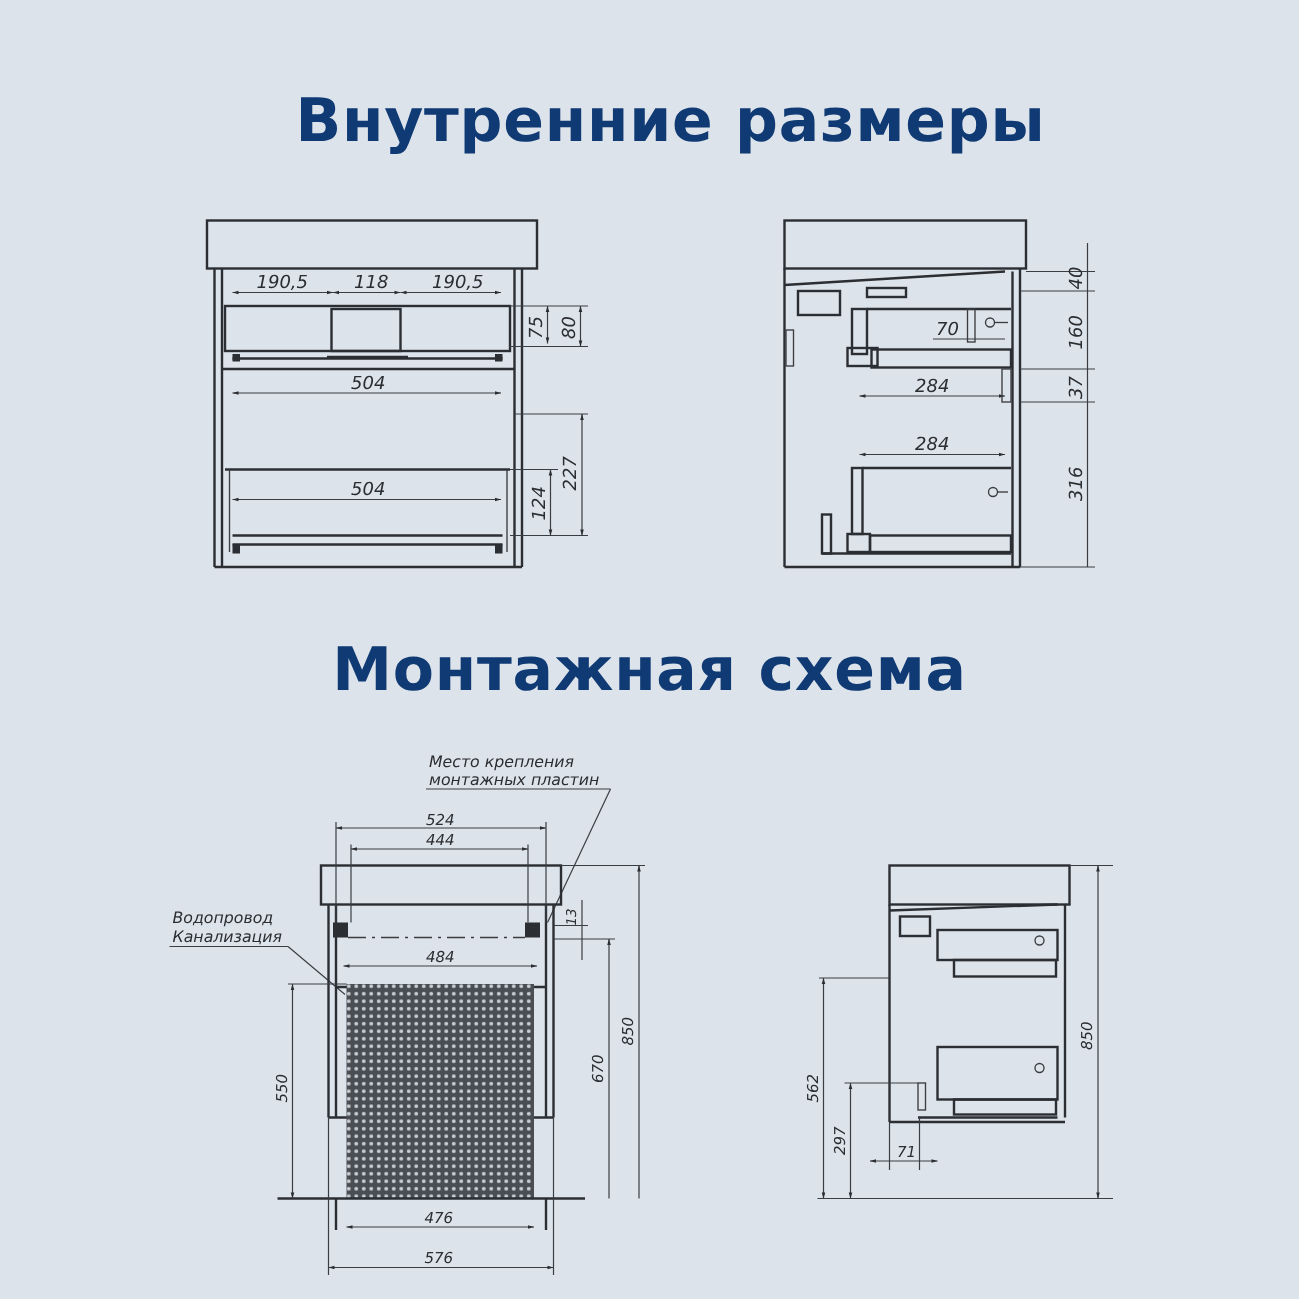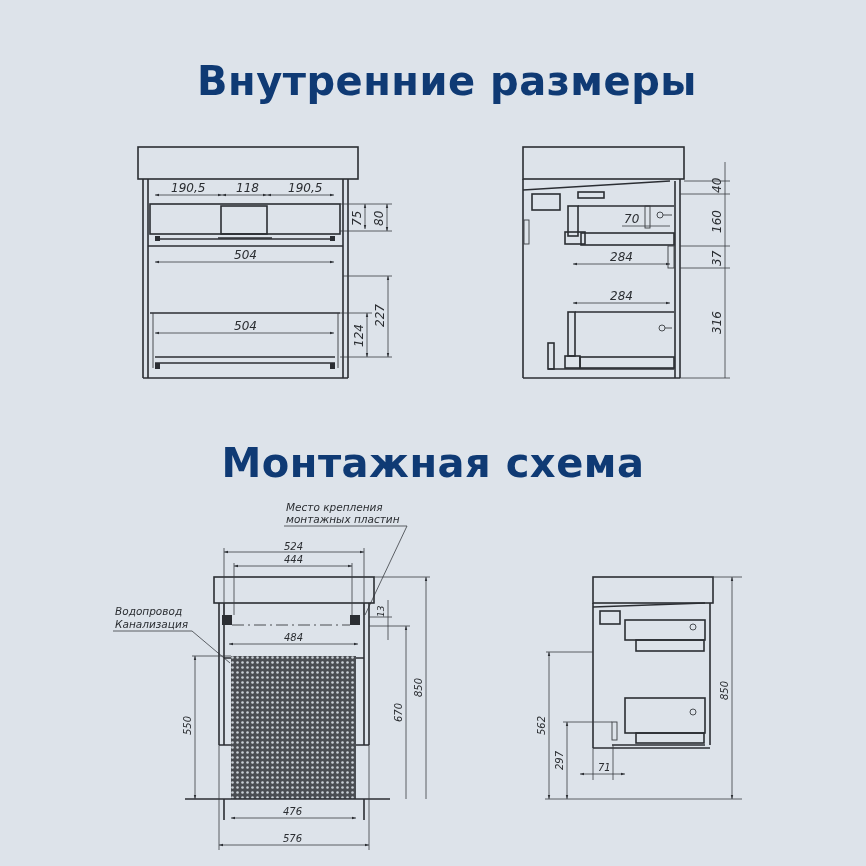--- a/index.html
+++ b/index.html
@@ -1,21 +1,21 @@
 <!DOCTYPE html>
 <html><head>
 <meta charset="utf-8">
 <style>
   html, body { margin:0; padding:0; }
   body { width:866px; height:866px; background:#dde3ea; position:relative; overflow:hidden;
          font-family:"DejaVu Sans", sans-serif; }
   .heading { position:absolute; left:0; width:866px; text-align:center; color:#0f3a74;
              font-family:"DejaVu Sans", sans-serif; font-weight:bold; font-size:40px; letter-spacing:0.5px; }
   #h1 { top:58px;padding-left:14px; }
-  #h2 { top:424px;margin-top:16px; }
+  #h2 { top:424px; }
   svg { position:absolute; left:0; top:0; }
   svg text { font-family:"DejaVu Sans", sans-serif; font-style:italic; fill:#2a2d31; }
   .ln { stroke:#2b2e33; fill:none; stroke-width:1.6; }
   .thin { stroke:#3a3d42; fill:none; stroke-width:0.9; }
   .dim { stroke:#3a3d42; fill:none; stroke-width:0.8; }
 </style>
 </head>
 <body>
 
 <div id="h1" class="heading">Внутренние размеры</div>

